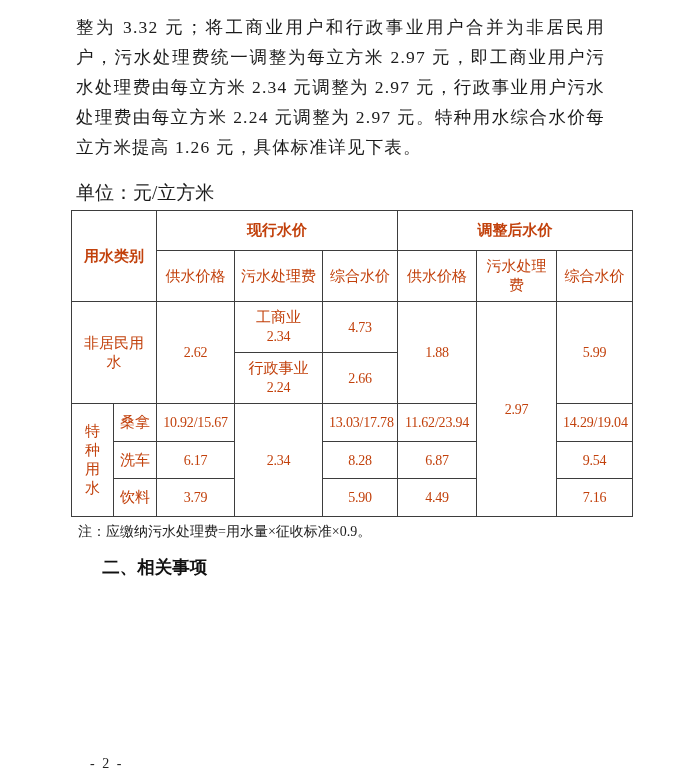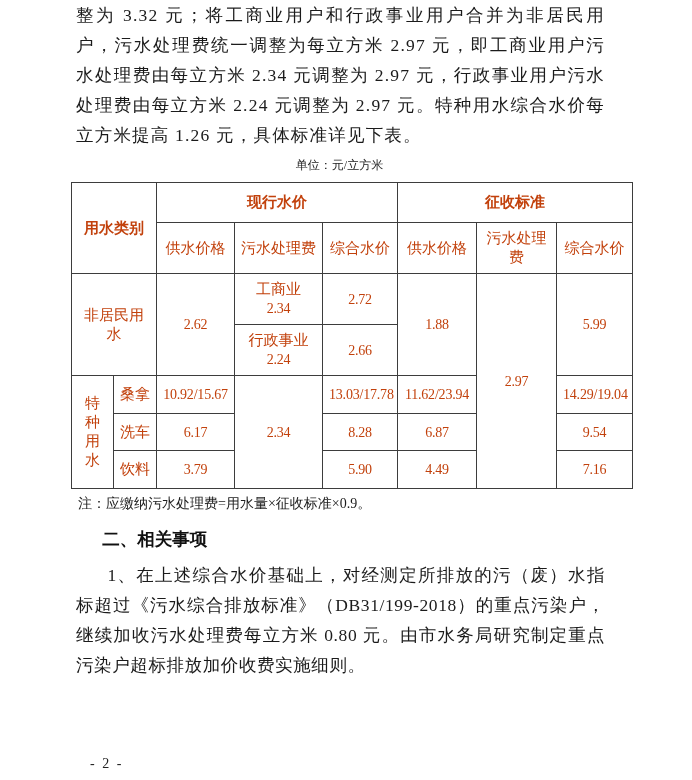--- a/index.html
+++ b/index.html
@@ -9,21 +9,21 @@
     color:#1b1b1b;
   }
   .page {
     position:relative;
     width:692px; height:780px;
     background:#ffffff;
     overflow:hidden;
   }
   .doc {
     position:absolute;
-    left:76px; top:0;
+    left:76px; top:12px;
     width:529px;
   }
   .body-text {
     margin:0;
     font-size:17.5px;
     line-height:30px;
     text-align:justify;
     text-justify:inter-ideograph;
     color:#1b1b1b;
   }
@@ -34,24 +34,24 @@
   .table-title {
     margin:14px 0 0 0;
     font-family:"Liberation Sans","DejaVu Sans",sans-serif;
     font-weight:bold;
     font-size:16.5px;
     line-height:22px;
     text-align:center;
     color:#111;
   }
   .unit {
-    margin-top:6px;
-    font-size:12px;
+    margin-top:22px;
+    font-size:19px;
     line-height:18px;
-    text-align:center;
+    text-align:left;
     padding-right:2px;
   }
   table.price {
     margin-top:8px;
     margin-left:-5px;
     width:561px;
     border-collapse:collapse;
     table-layout:fixed;
   }
   table.price th, table.price td {
@@ -116,38 +116,38 @@
           <col style="width:88px">
         <col style="width:75px">
           <col style="width:79px">
           <col style="width:80px">
           <col style="width:76px">
       </colgroup>
       <tbody>
         <tr class="hr1">
           <th colspan="2" rowspan="2" class="bold">用水类别</th>
           <th colspan="3" class="bold">现行水价</th>
-          <th colspan="3" class="bold">征收标准</th>
+          <th colspan="3" class="bold">调整后水价</th>
         </tr>
         <tr class="hr2">
           <th>供水价格</th>
           <th>污水处理费</th>
           <th>综合水价</th>
           <th>供水价格</th>
           <th>污水处理费</th>
           <th>综合水价</th>
         </tr>
         <tr class="r1">
           <td colspan="2" rowspan="2">非居民用水</td>
           <td rowspan="2" class="num">2.62</td>
           <td class="twoline">
             <div>工商业</div>
             <div class="num">2.34</div>
           </td>
-          <td class="num">2.72</td>
+          <td class="num">4.73</td>
           <td rowspan="2" class="num">1.88</td>
           <td rowspan="5" class="num">2.97</td>
           <td rowspan="2" class="num">5.99</td>
         </tr>
         <tr class="r2">
           <td class="twoline">
             <div>行政事业</div>
             <div class="num">2.24</div>
           </td>
           <td class="num">2.66</td>
@@ -175,19 +175,18 @@
           <td class="num">4.49</td>
           <td class="num">7.16</td>
         </tr>
       </tbody>
     </table>
 
     <div class="note">注：应缴纳污水处理费=用水量×征收标准×0.9。</div>
 
     <h4 class="section-heading">二、相关事项</h4>
 
-    <p class="body-text indent para1">1、在上述综合水价基础上，对经测定所排放的污（废）水指标超过《污水综合排放标准》（DB31/199-2018）的重点污染户，继续加收污水处理费每立方米 0.80 元。由市水务局研究制定重点污染户超标排放加价收费实施细则。</p>
 
 
   </div>
 
   <div class="page-number">- 2 -</div>
 </div>
 
 </body></html>

